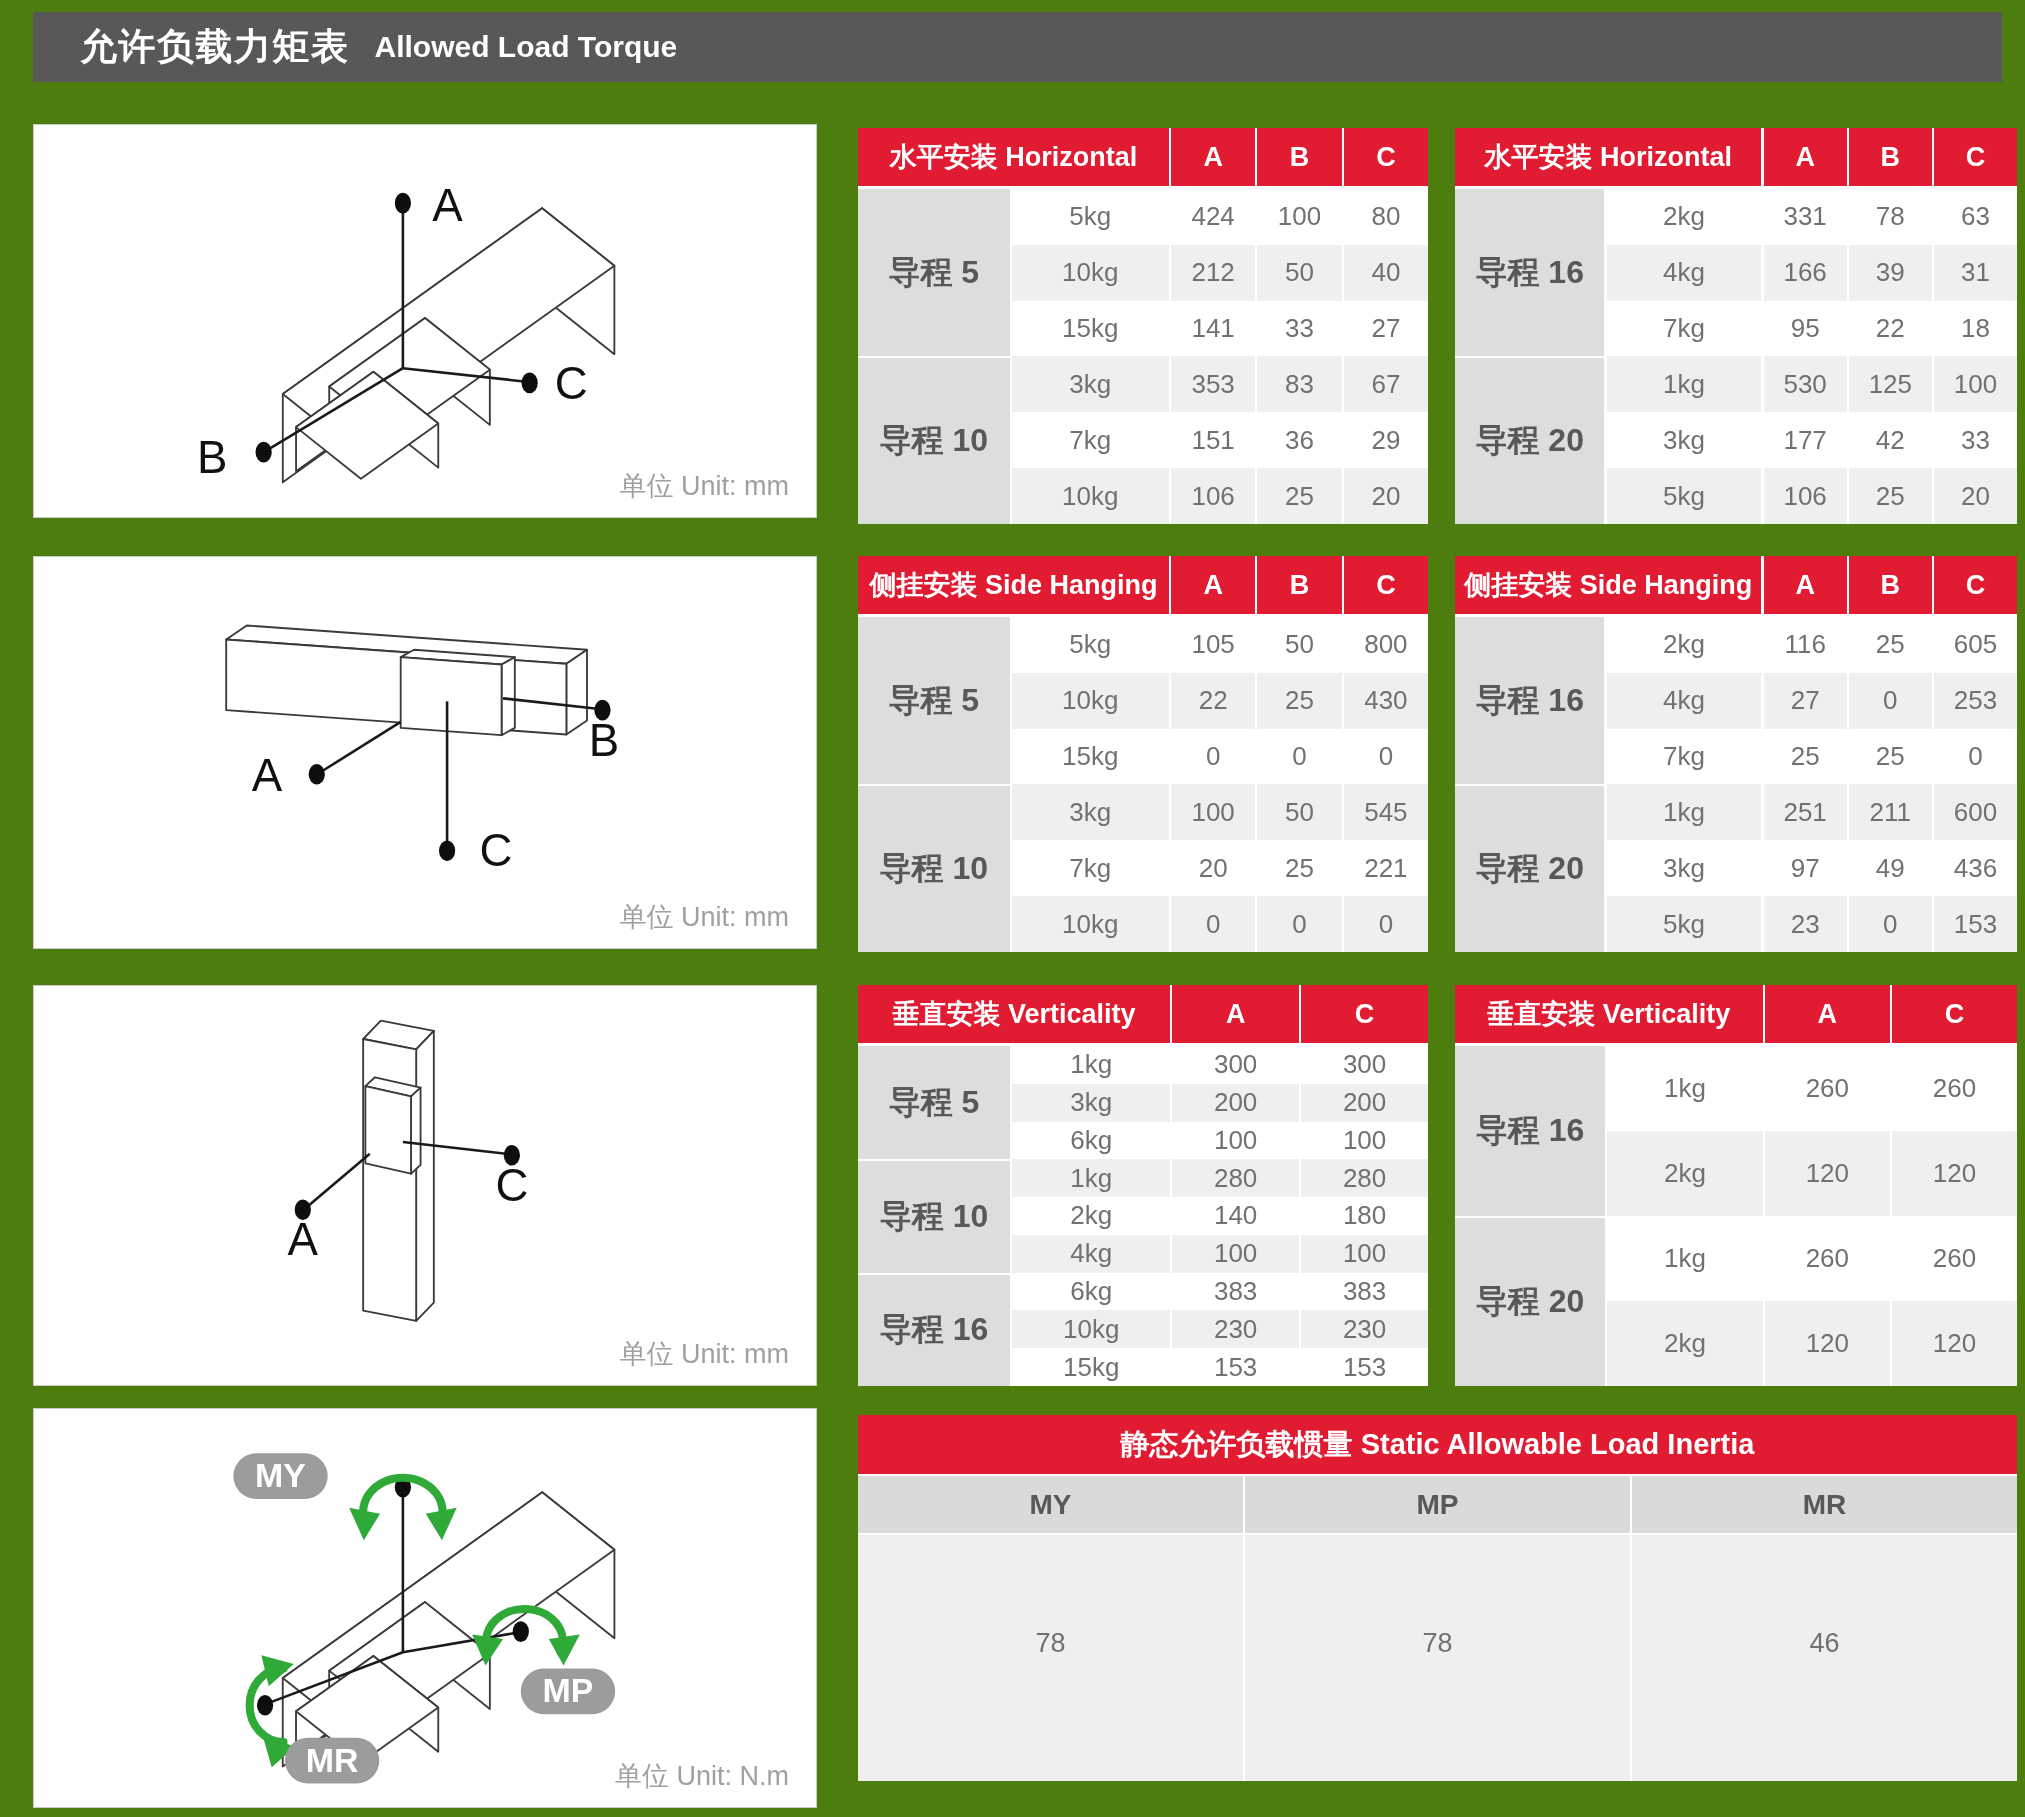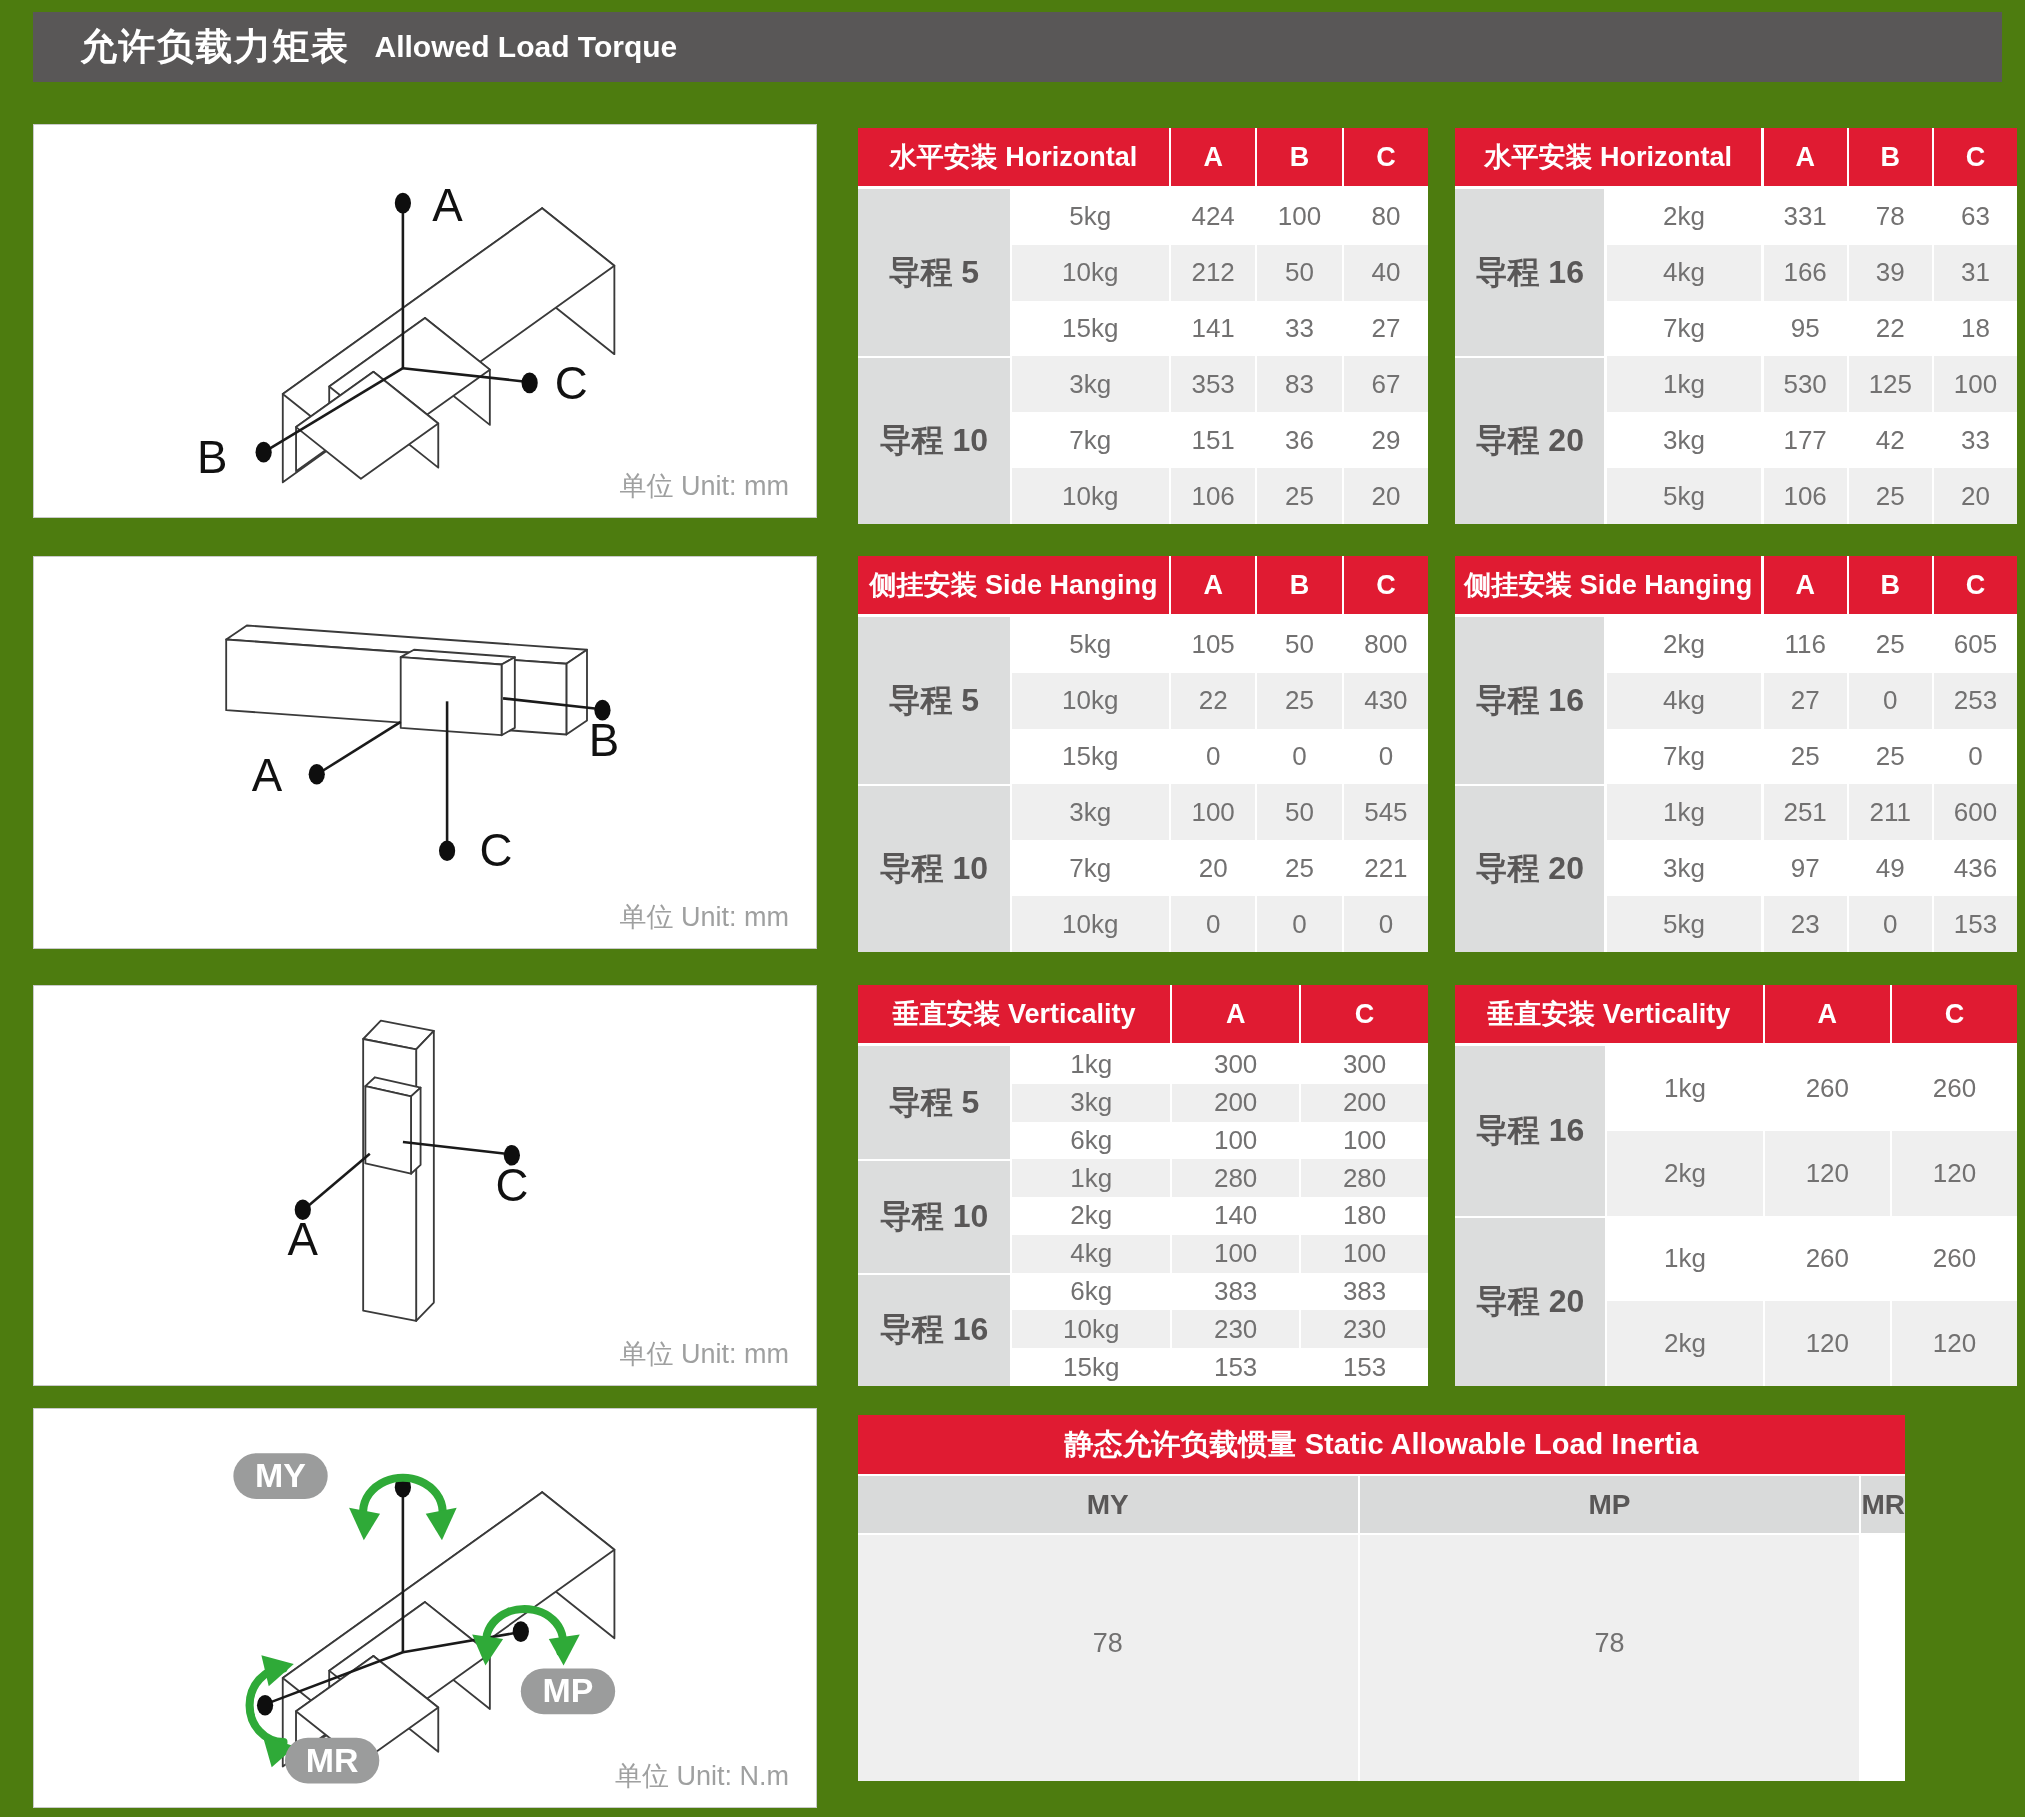--- a/index.html
+++ b/index.html
@@ -365,23 +365,24 @@
       <div class="bcell odd" style="grid-area: 3 / 4;">120</div>
       <div class="lead sep" style="grid-area: 4 / 1 / span 2;">导程 20</div>
       <div class="bcell even" style="grid-area: 4 / 2;">1kg</div>
       <div class="bcell even" style="grid-area: 4 / 3;">260</div>
       <div class="bcell even" style="grid-area: 4 / 4;">260</div>
       <div class="bcell odd" style="grid-area: 5 / 2;">2kg</div>
       <div class="bcell odd" style="grid-area: 5 / 3;">120</div>
       <div class="bcell odd" style="grid-area: 5 / 4;">120</div>
     </div>
 
-  <div id="inertia" class="grid-table" style="left:858px;top:1415px;width:1047px;height:366px;grid-template-columns:repeat(2,1fr);grid-template-rows:61px 59px 1fr;">
+  <div id="inertia" class="grid-table" style="left:858px;top:1415px;width:1159px;height:366px;grid-template-columns:repeat(3,1fr);grid-template-rows:61px 59px 1fr;">
       <div class="ihead">静态允许负载惯量 Static Allowable Load Inertia</div>
       <div class="isub">MY</div>
       <div class="isub">MP</div>
       <div class="isub">MR</div>
       <div class="ival">78</div>
       <div class="ival">78</div>
+      <div class="ival">46</div>
     </div>
 
 </div>
 
 
 </body></html>

